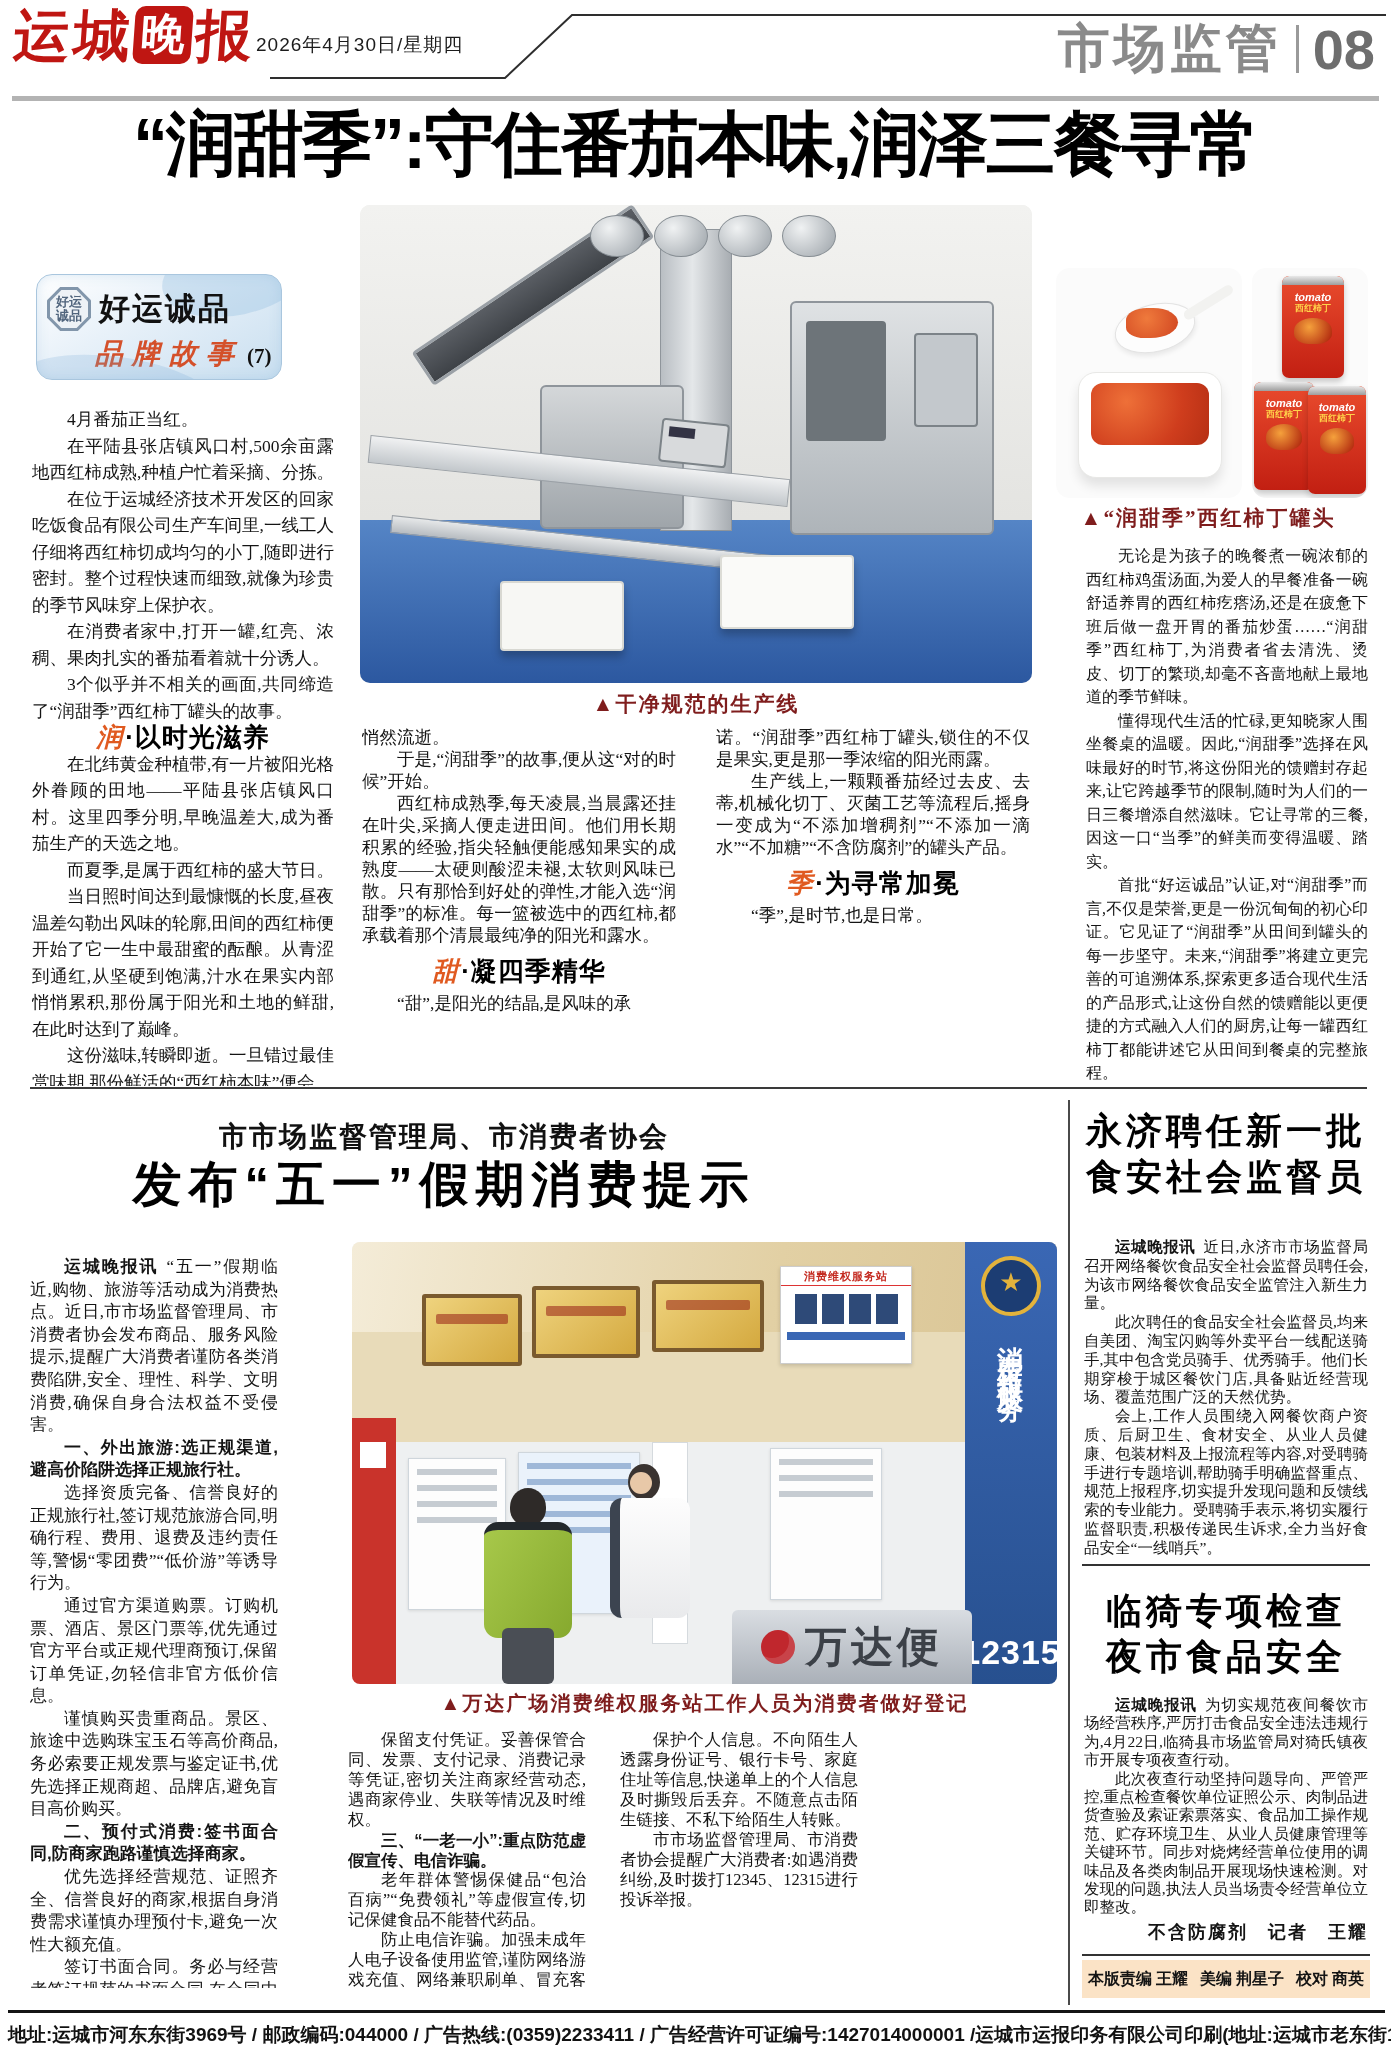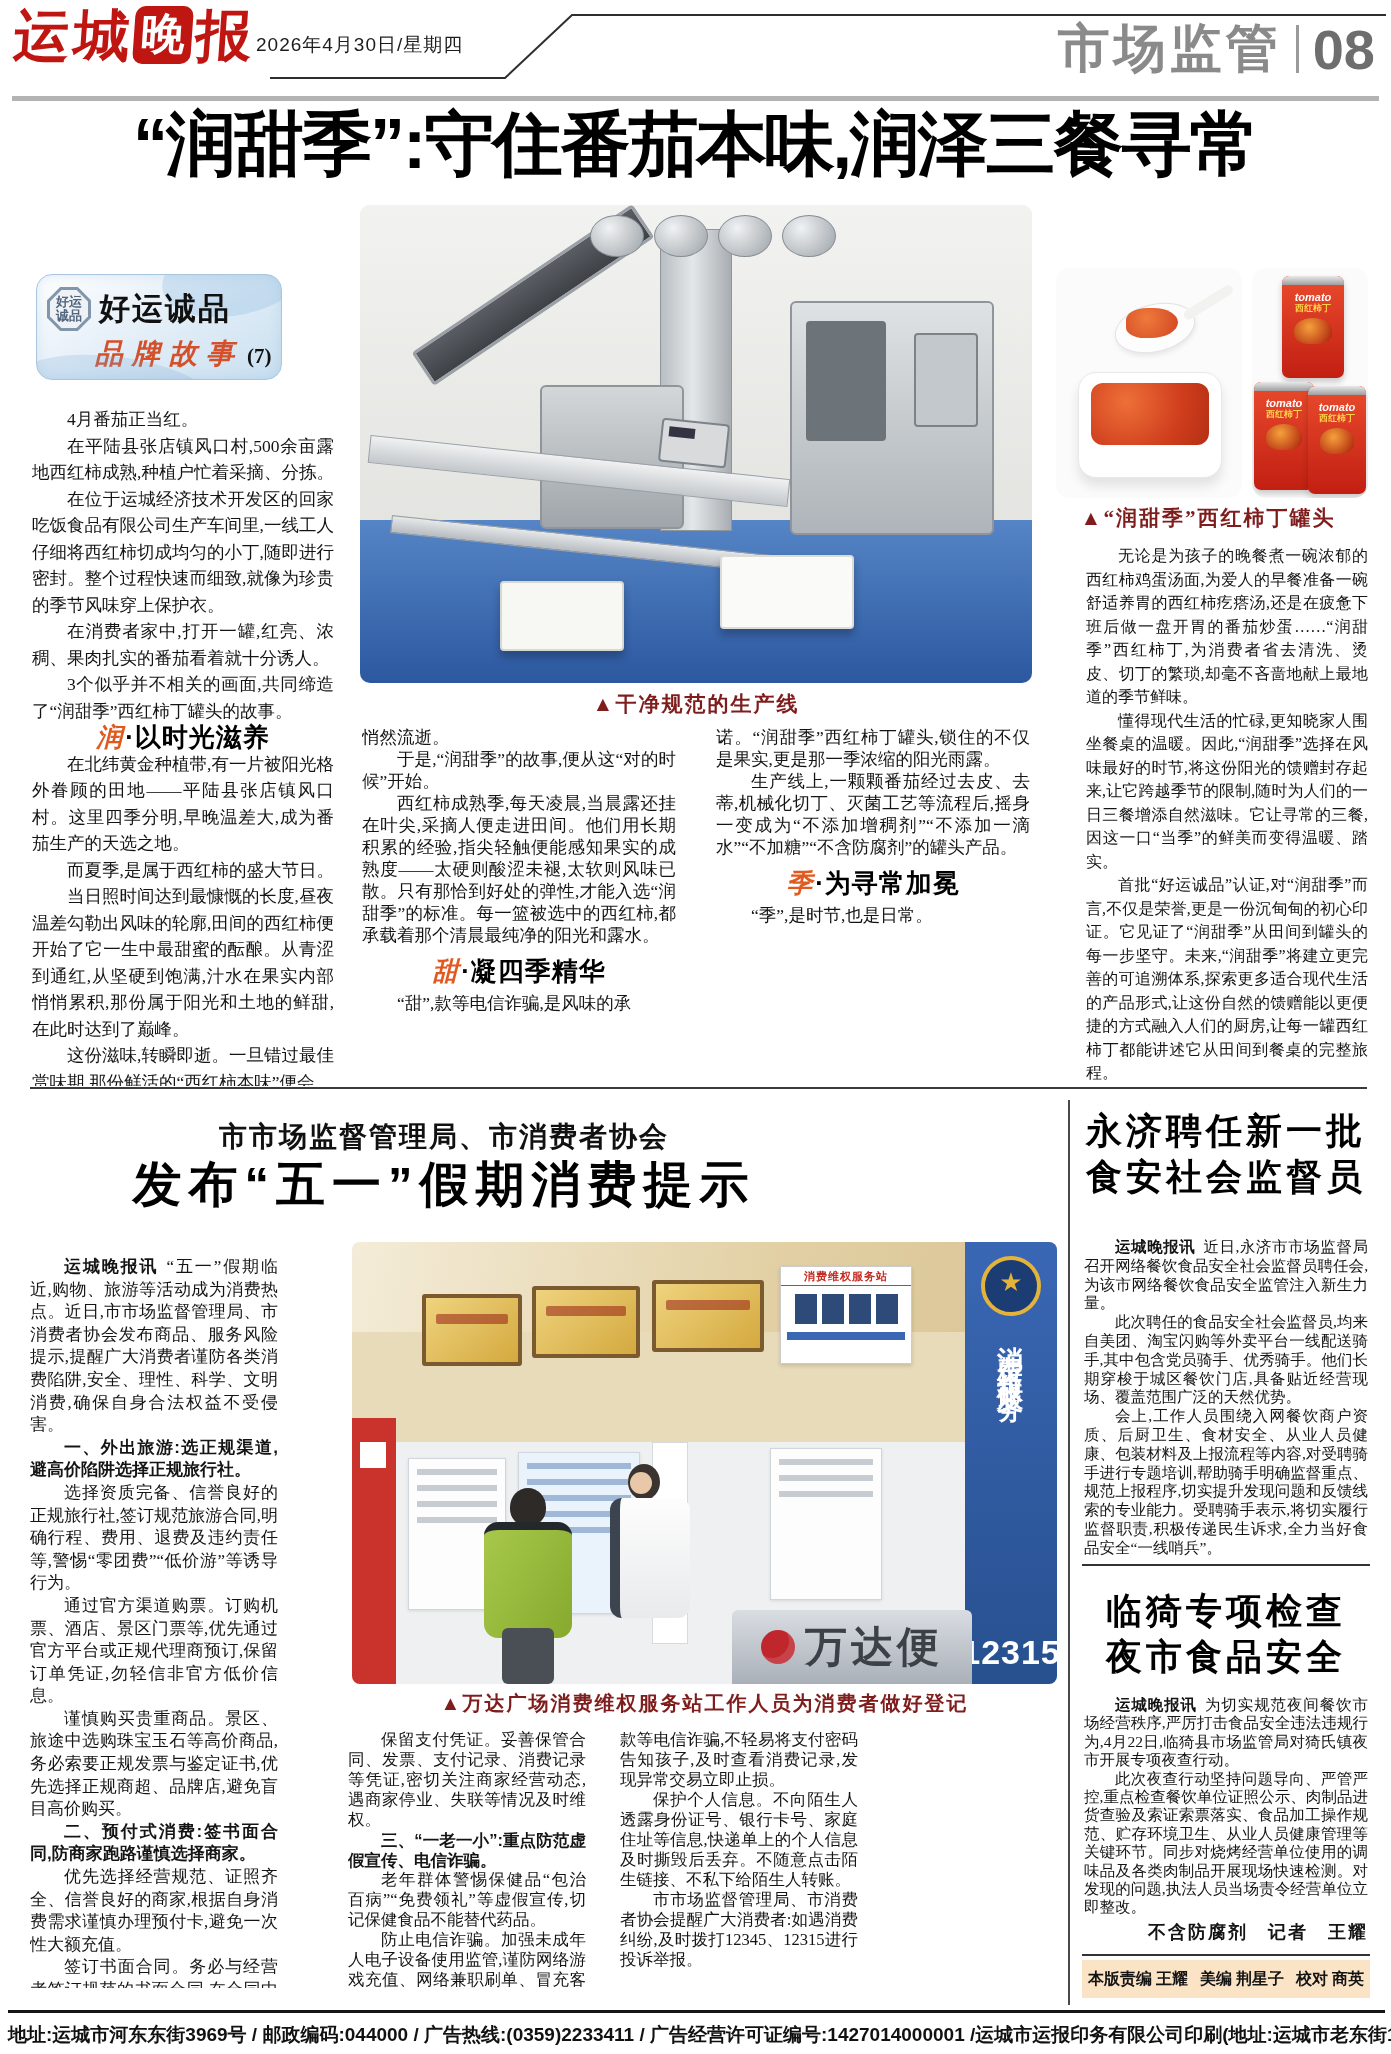--- a/index.html
+++ b/index.html
@@ -299,21 +299,21 @@
       <p class="para">在北纬黄金种植带,有一片被阳光格外眷顾的田地——平陆县张店镇风口村。这里四季分明,早晚温差大,成为番茄生产的天选之地。</p>
       <p class="para">而夏季,是属于西红柿的盛大节日。</p>
       <p class="para">当日照时间达到最慷慨的长度,昼夜温差勾勒出风味的轮廓,田间的西红柿便开始了它一生中最甜蜜的酝酿。从青涩到通红,从坚硬到饱满,汁水在果实内部悄悄累积,那份属于阳光和土地的鲜甜,在此时达到了巅峰。</p>
       <p class="para">这份滋味,转瞬即逝。一旦错过最佳赏味期,那份鲜活的“西红柿本味”便会</p>
     </div>
   <div class="col" id="lead-col2">
       <p class="para no-indent">悄然流逝。</p>
       <p class="para">于是,“润甜季”的故事,便从这“对的时候”开始。</p>
       <p class="para">西红柿成熟季,每天凌晨,当晨露还挂在叶尖,采摘人便走进田间。他们用长期积累的经验,指尖轻触便能感知果实的成熟度——太硬则酸涩未褪,太软则风味已散。只有那恰到好处的弹性,才能入选“润甜季”的标准。每一篮被选中的西红柿,都承载着那个清晨最纯净的阳光和露水。</p>
       <p class="sub-head"><span class="accent">甜</span>·凝四季精华</p>
-      <p class="para">“甜”,款等电信诈骗,是风味的承</p>
+      <p class="para">“甜”,是阳光的结晶,是风味的承</p>
     </div>
   <div class="col" id="lead-col3">
       <p class="para no-indent">诺。“润甜季”西红柿丁罐头,锁住的不仅是果实,更是那一季浓缩的阳光雨露。</p>
       <p class="para">生产线上,一颗颗番茄经过去皮、去蒂,机械化切丁、灭菌工艺等流程后,摇身一变成为“不添加增稠剂”“不添加一滴水”“不加糖”“不含防腐剂”的罐头产品。</p>
       <p class="sub-head"><span class="accent">季</span>·为寻常加冕</p>
       <p class="para">“季”,是时节,也是日常。</p>
     </div>
   <div class="col" id="lead-col4">
       <p class="para">无论是为孩子的晚餐煮一碗浓郁的西红柿鸡蛋汤面,为爱人的早餐准备一碗舒适养胃的西红柿疙瘩汤,还是在疲惫下班后做一盘开胃的番茄炒蛋……“润甜季”西红柿丁,为消费者省去清洗、烫皮、切丁的繁琐,却毫不吝啬地献上最地道的季节鲜味。</p>
       <p class="para">懂得现代生活的忙碌,更知晓家人围坐餐桌的温暖。因此,“润甜季”选择在风味最好的时节,将这份阳光的馈赠封存起来,让它跨越季节的限制,随时为人们的一日三餐增添自然滋味。它让寻常的三餐,因这一口“当季”的鲜美而变得温暖、踏实。</p>
@@ -401,21 +401,20 @@
   </div>
   <div class="caption" style="left:352px;top:1690px;width:705px;font-size:20px">▲万达广场消费维权服务站工作人员为消费者做好登记</div>
 
   <div class="col" id="consumer-colB">
       <p class="para">保留支付凭证。妥善保管合同、发票、支付记录、消费记录等凭证,密切关注商家经营动态,遇商家停业、失联等情况及时维权。</p>
       <p class="para bold">三、“一老一小”:重点防范虚假宣传、电信诈骗。</p>
       <p class="para">老年群体警惕保健品“包治百病”“免费领礼”等虚假宣传,切记保健食品不能替代药品。</p>
       <p class="para">防止电信诈骗。加强未成年人电子设备使用监管,谨防网络游戏充值、网络兼职刷单、冒充客服退</p>
     </div>
   <div class="col" id="consumer-colC">
-      <p class="para no-indent">款等电信诈骗,不轻易将支付密码告知孩子,及时查看消费记录,发现异常交易立即止损。</p>
       <p class="para">保护个人信息。不向陌生人透露身份证号、银行卡号、家庭住址等信息,快递单上的个人信息及时撕毁后丢弃。不随意点击陌生链接、不私下给陌生人转账。</p>
       <p class="para">市市场监督管理局、市消费者协会提醒广大消费者:如遇消费纠纷,及时拨打12345、12315进行投诉举报。</p>
     </div>
 
   <div class="abs r-headline" id="yongji-headline">
     <div>永济聘任新一批</div>
     <div>食安社会监督员</div>
   </div>
   <div class="col" id="yongji-body">
       <p class="para"><b class="lead">运城晚报讯</b>近日,永济市市场监督局召开网络餐饮食品安全社会监督员聘任会,为该市网络餐饮食品安全监管注入新生力量。</p>

